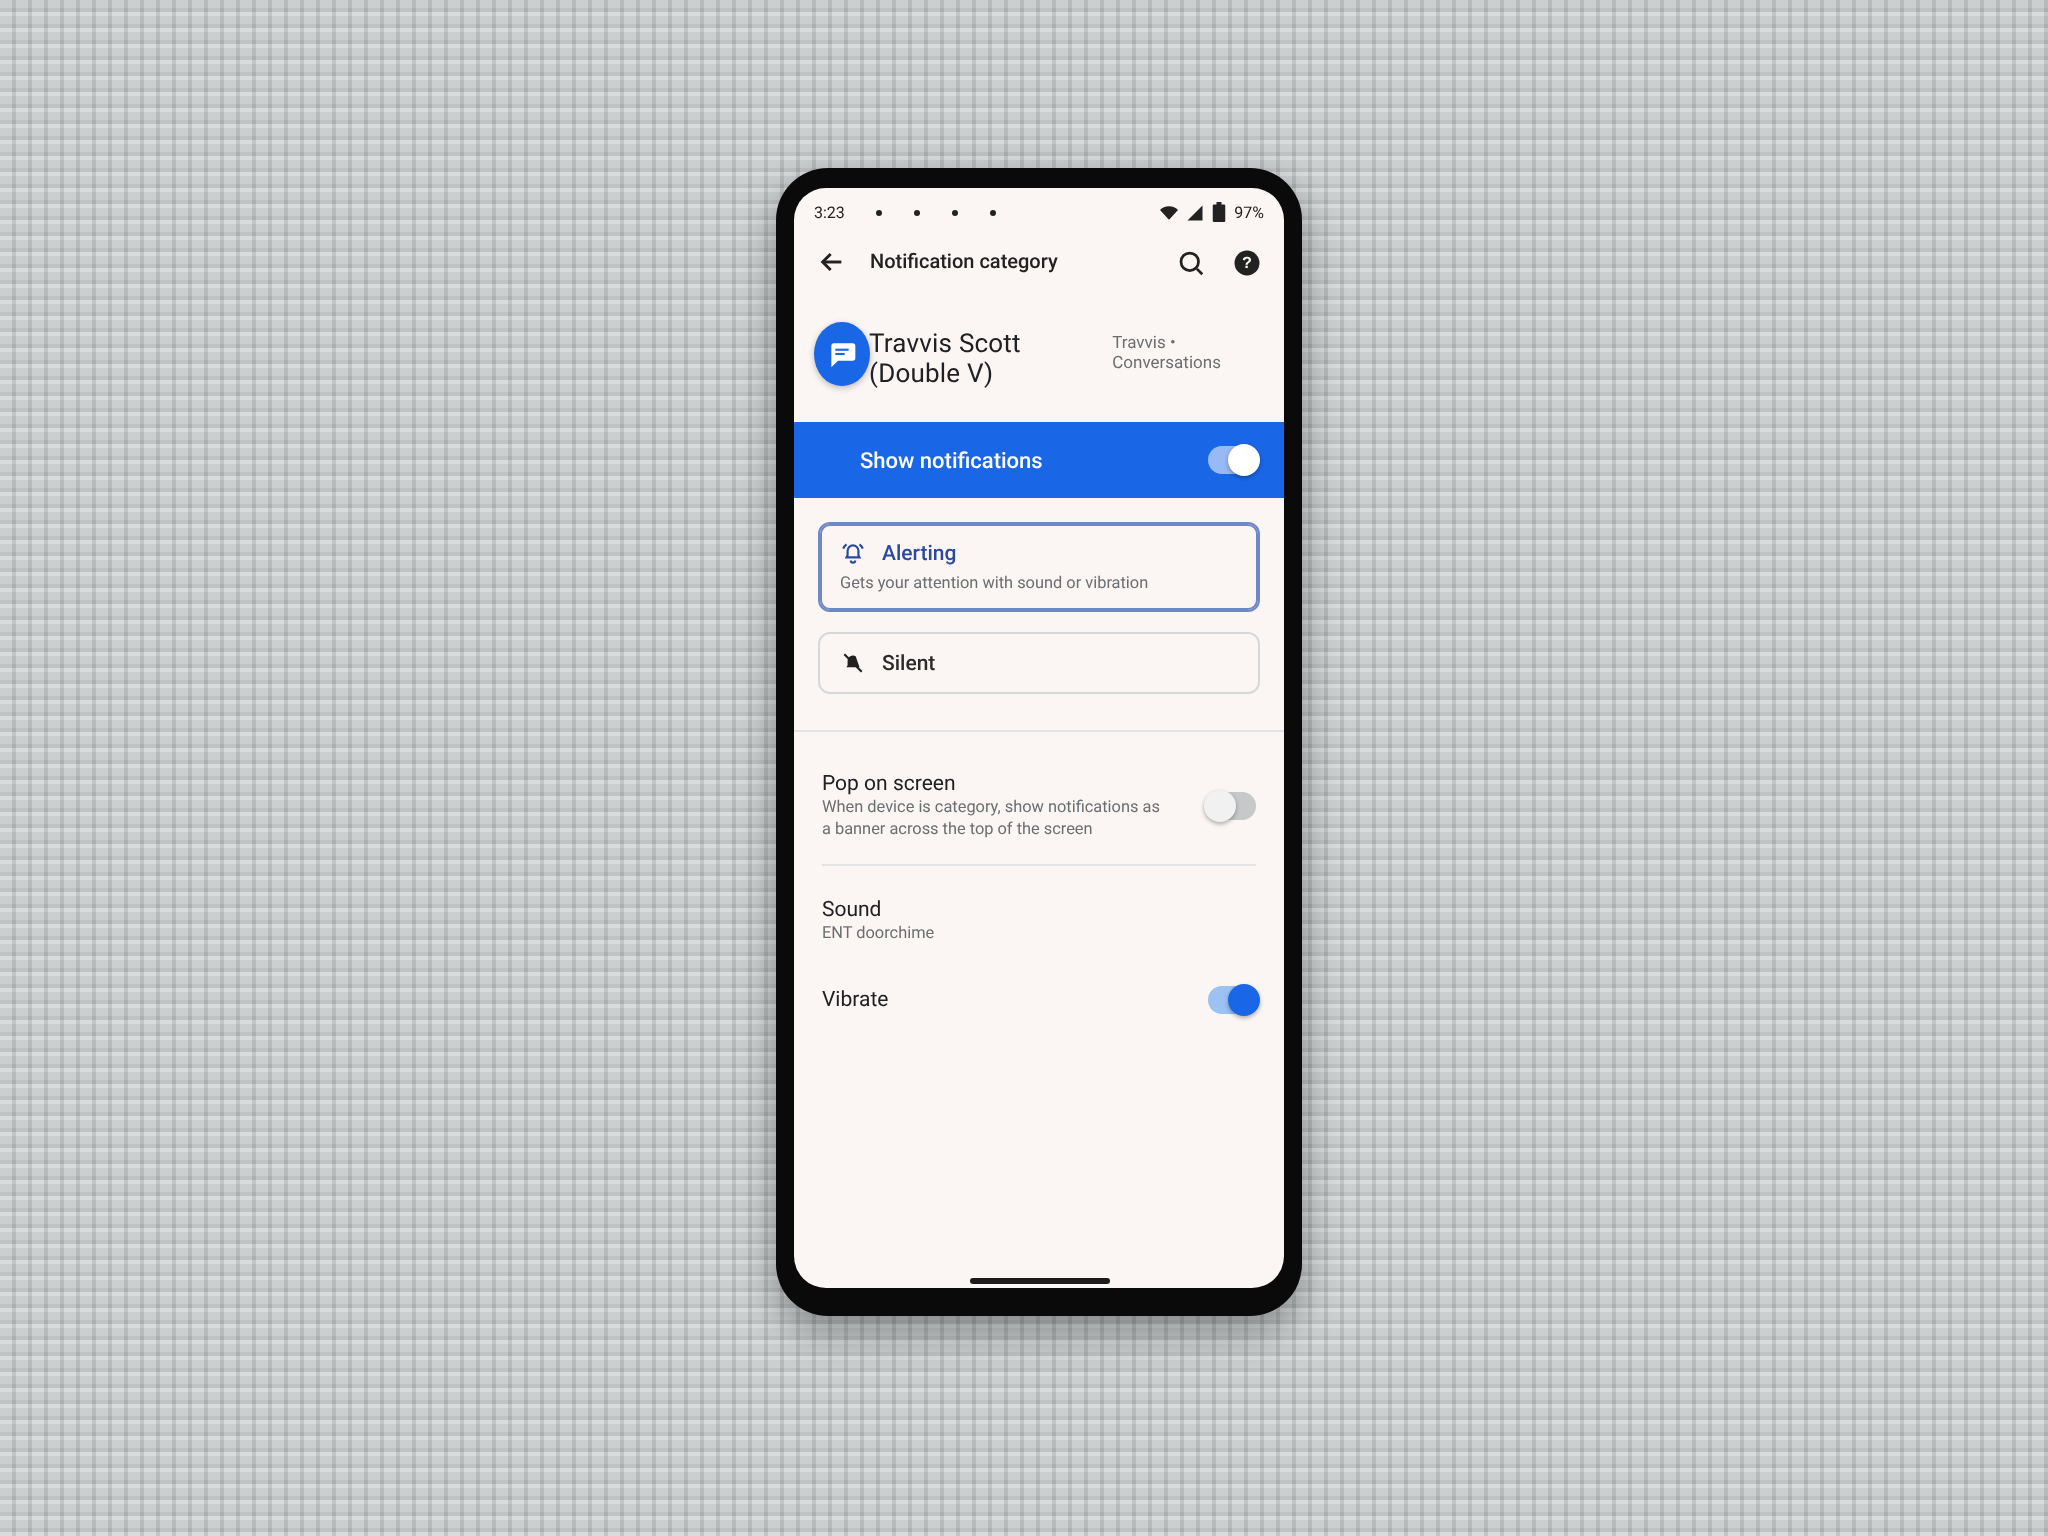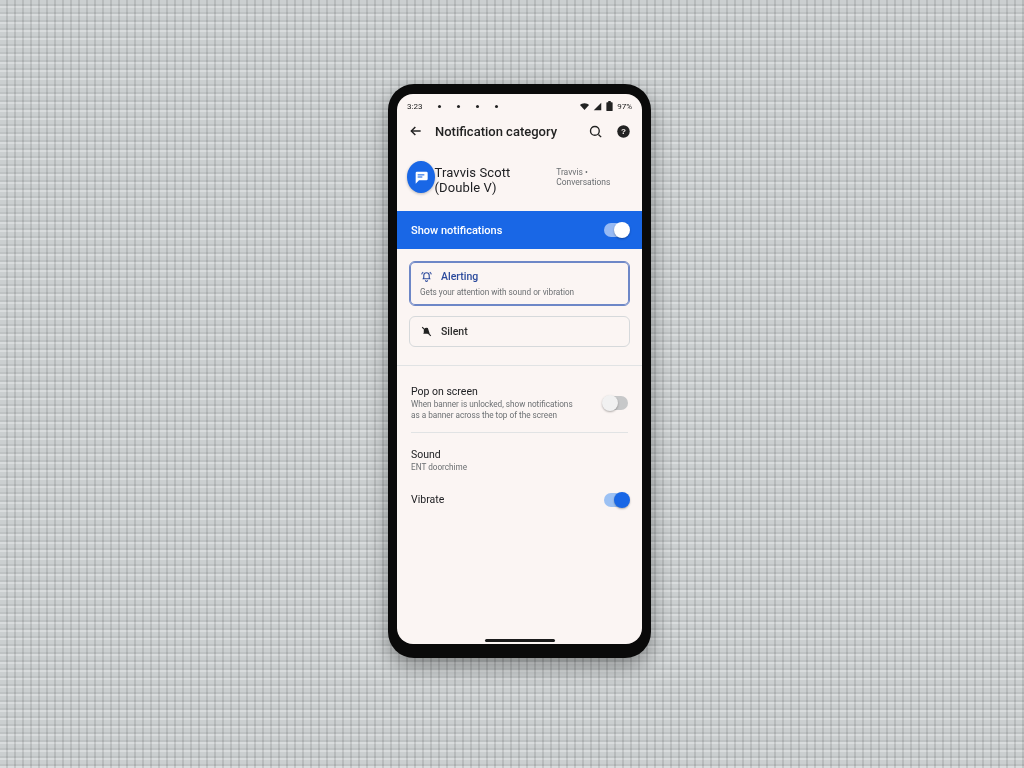--- a/index.html
+++ b/index.html
@@ -36,35 +36,35 @@
     height:16px;display:flex;align-items:center;justify-content:space-between;
     padding:4px 10px 0 10px;font-size:8px;color:#222;
   }
   .statusbar .left{display:flex;align-items:center;gap:16px;}
   .statusbar .right{display:flex;align-items:center;gap:4px;}
   .dot{width:3px;height:3px;border-radius:50%;background:#222;display:inline-block;}
   .appbar{
     display:flex;align-items:center;gap:10px;
     padding:8px 10px 4px 10px;
   }
-  .appbar .title{font-size:13px;font-weight:500;color:#222;flex:1;}
+  .appbar .title{font-size:10px;font-weight:500;color:#222;flex:1;}
   .iconbtn{width:18px;height:18px;display:flex;align-items:center;justify-content:center;color:#222;}
   .hero{display:flex;flex-direction:row;align-items:center;padding:14px 10px 10px;}
   .appicon{
     width:32px;height:32px;border-radius:50%;background:#1967e6;
     display:flex;align-items:center;justify-content:center;color:#fff;
     box-shadow:0 1px 3px rgba(0,0,0,.25);
   }
   .hero .name{margin-top:7px;font-size:13px;color:#202124;letter-spacing:.1px;}
   .hero .sub{font-size:8.5px;color:#6b6f72;margin-top:1px;}
   .banner{
     background:#1967e6;color:#fff;display:flex;align-items:center;justify-content:space-between;
     padding:12px 14px;margin-top:6px;
   }
-  .banner .lbl{font-size:11px;font-weight:500;}
+  .banner .lbl{font-size:11px;font-weight:500;margin-left:19px;}
   .switch{width:24px;height:14px;border-radius:14px;position:relative;background:rgba(255,255,255,.55);}
   .switch .knob{position:absolute;top:-1px;width:16px;height:16px;border-radius:50%;background:#fff;box-shadow:0 1px 2px rgba(0,0,0,.3);}
   .switch.on .knob{right:-2px;}
   .switch.off{background:#c7c8c9;}
   .switch.off .knob{left:-2px;background:#f1f1f1;}
   .switch.on-blue .knob{right:-2px;background:#1967e6;}
   .switch.on-blue{background:#9cc1f3;}
   .cards{padding:12px 12px 6px;}
   .card{
     border:1px solid #d6d9db;border-radius:6px;padding:8px 10px;margin-bottom:10px;background:#fbf5f3;
@@ -177,21 +177,21 @@
         </div>
       </div>
     </div>
 
     <div class="hr"></div>
 
     <div class="list">
       <div class="item row">
         <div>
           <div class="title">Pop on screen</div>
-          <div class="sub">When banner is unlocked, show notifications as a banner across the top of the screen</div>
+          <div class="sub">When device is category, show notifications as a banner across the top of the screen</div>
         </div>
         <span class="switch off">
               <span class="knob"></span>
             </span>
       </div>
 
       <div class="hr"></div>
 
       <div class="item">
         <div class="title">Sound</div>

